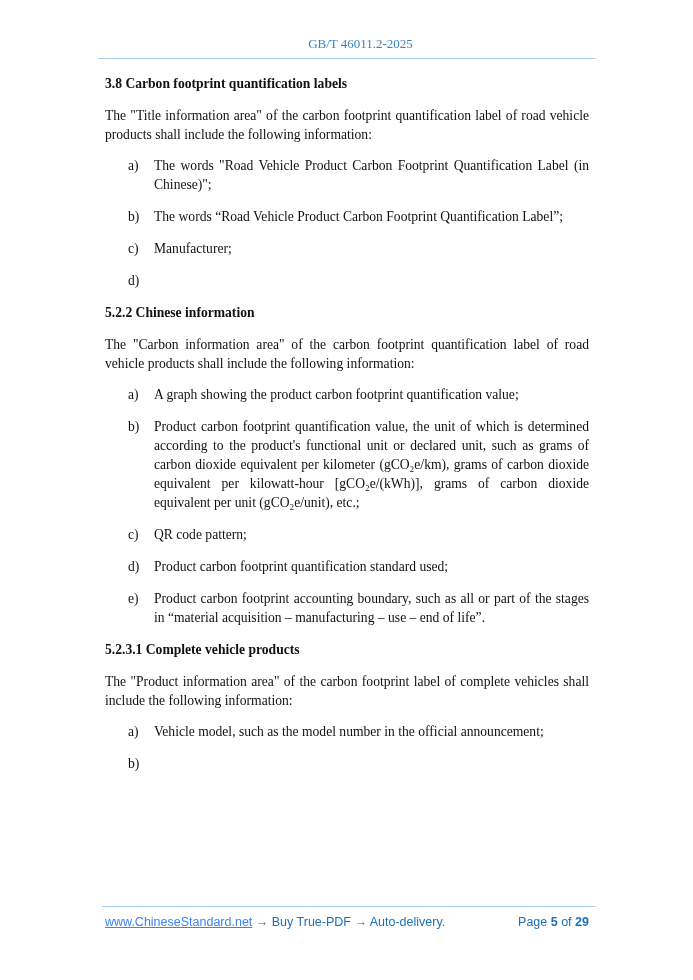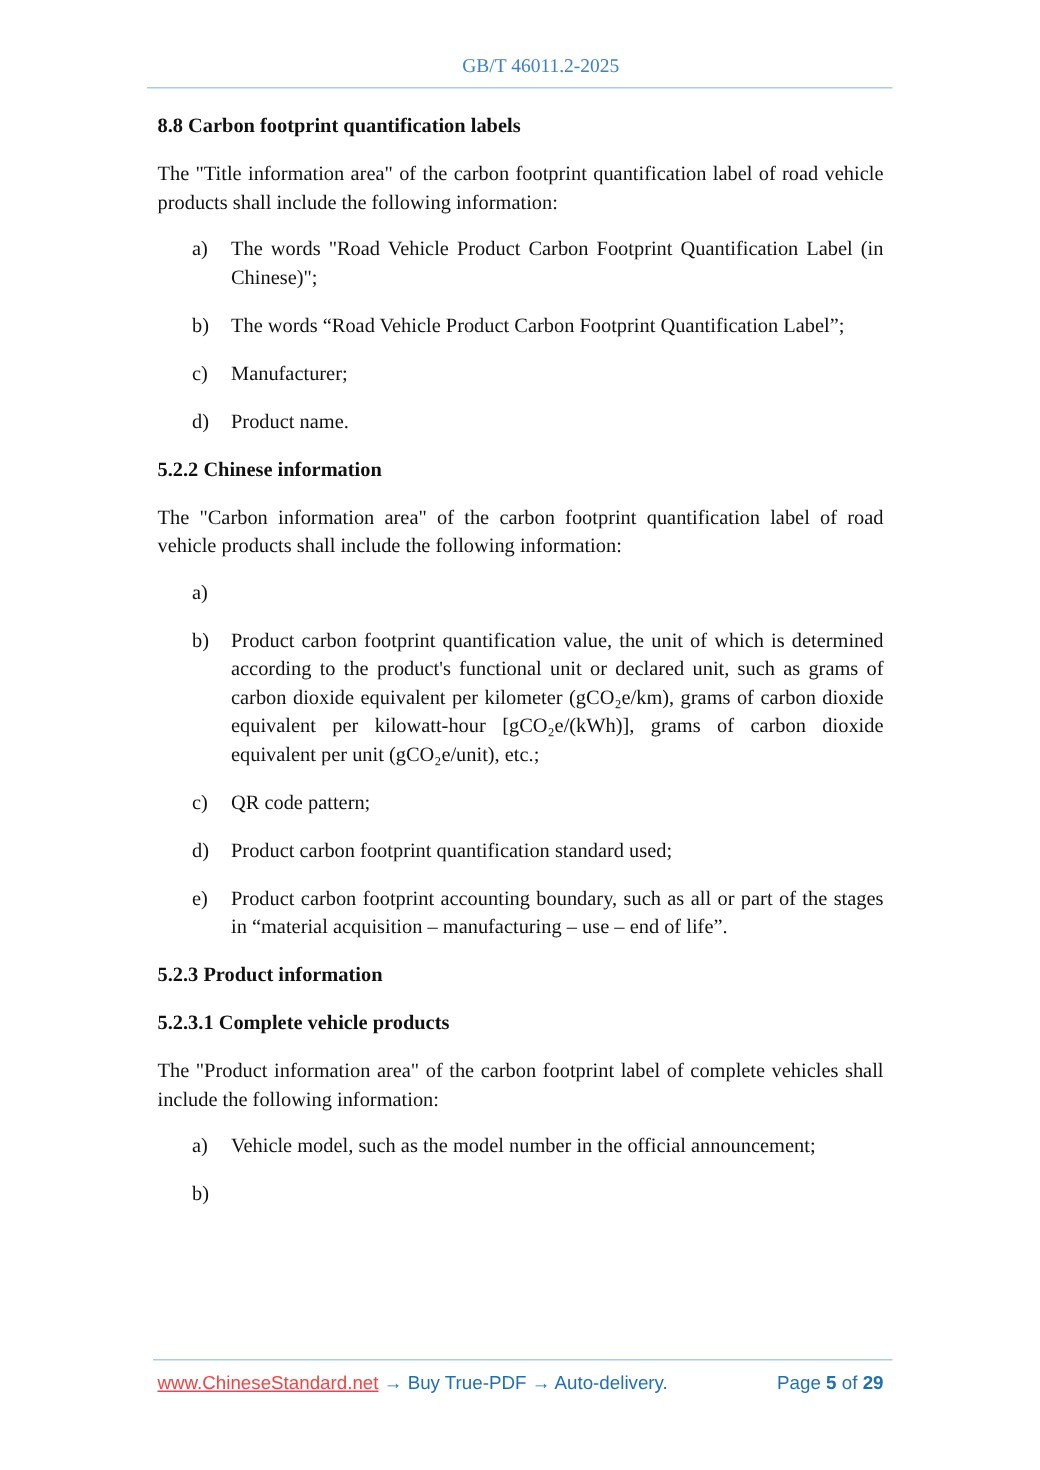--- a/index.html
+++ b/index.html
@@ -14,77 +14,76 @@
   .p { margin: 0; text-align: justify; }
   .list { margin: 0; padding: 0; }
   .li { display: flex; margin: 0; }
   .li .m { width: 49px; flex: 0 0 49px; padding-left: 23px; box-sizing: border-box; }
   .li .t { flex: 1; text-align: justify; }
   .footer-rule { position: absolute; top: 906px; left: 102px; width: 493px; height: 0;
                  border-top: 1px solid #a9cde8; }
   .footer { position: absolute; top: 915px; left: 105px; width: 484px; display: flex;
             justify-content: space-between; font-family: "Liberation Sans", sans-serif;
             font-size: 12.5px; color: #1f6fb5; }
-  .footer a { color: #ef4444; text-decoration: underline; }
+  .footer a { color: #3b82f6; text-decoration: underline; }
   .footer .pg b { font-weight: bold; }
 </style>
 </head>
 <body>
 
 <div class="header">GB/T 46011.2-2025</div>
 <div class="header-rule"></div>
 
 <div class="content">
-  <p class="h" style="margin-top:0">8.8 Carbon footprint quantification labels</p>
+  <p class="h" style="margin-top:0">3.8 Carbon footprint quantification labels</p>
 
   <p class="p" style="margin-top:13px">The "Title information area" of the carbon footprint quantification label of road vehicle products shall include the following information:</p>
   <div class="list">
     <div class="li" style="margin-top:12px">
       <span class="m">a)</span>
       <span class="t">The words "Road Vehicle Product Carbon Footprint Quantification Label (in Chinese)";</span>
     </div>
     <div class="li" style="margin-top:13px">
       <span class="m">b)</span>
       <span class="t">The words “Road Vehicle Product Carbon Footprint Quantification Label”;</span>
     </div>
     <div class="li" style="margin-top:13px">
       <span class="m">c)</span>
       <span class="t">Manufacturer;</span>
     </div>
     <div class="li" style="margin-top:13px">
       <span class="m">d)</span>
-      <span class="t">Product name.</span>
     </div>
   </div>
 
   <p class="h" style="margin-top:13px">5.2.2 Chinese information</p>
   <p class="p" style="margin-top:13px">The "Carbon information area" of the carbon footprint quantification label of road vehicle products shall include the following information:</p>
   <div class="list">
     <div class="li" style="margin-top:12px">
       <span class="m">a)</span>
+      <span class="t">A graph showing the product carbon footprint quantification value;</span>
     </div>
     <div class="li" style="margin-top:13px">
       <span class="m">b)</span>
       <span class="t">Product carbon footprint quantification value, the unit of which is determined according to the product's functional unit or declared unit, such as grams of carbon dioxide equivalent per kilometer (gCO₂e/km), grams of carbon dioxide equivalent per kilowatt-hour [gCO₂e/(kWh)], grams of carbon dioxide equivalent per unit (gCO₂e/unit), etc.;</span>
     </div>
     <div class="li" style="margin-top:13px">
       <span class="m">c)</span>
       <span class="t">QR code pattern;</span>
     </div>
     <div class="li" style="margin-top:13px">
       <span class="m">d)</span>
       <span class="t">Product carbon footprint quantification standard used;</span>
     </div>
     <div class="li" style="margin-top:13px">
       <span class="m">e)</span>
       <span class="t">Product carbon footprint accounting boundary, such as all or part of the stages in “material acquisition – manufacturing – use – end of life”.</span>
     </div>
   </div>
 
-  <p class="h" style="margin-top:13px">5.2.3 Product information</p>
   <p class="h" style="margin-top:13px">5.2.3.1 Complete vehicle products</p>
   <p class="p" style="margin-top:13px">The "Product information area" of the carbon footprint label of complete vehicles shall include the following information:</p>
   <div class="list">
     <div class="li" style="margin-top:12px">
       <span class="m">a)</span>
       <span class="t">Vehicle model, such as the model number in the official announcement;</span>
     </div>
     <div class="li" style="margin-top:13px">
       <span class="m">b)</span>
     </div>

